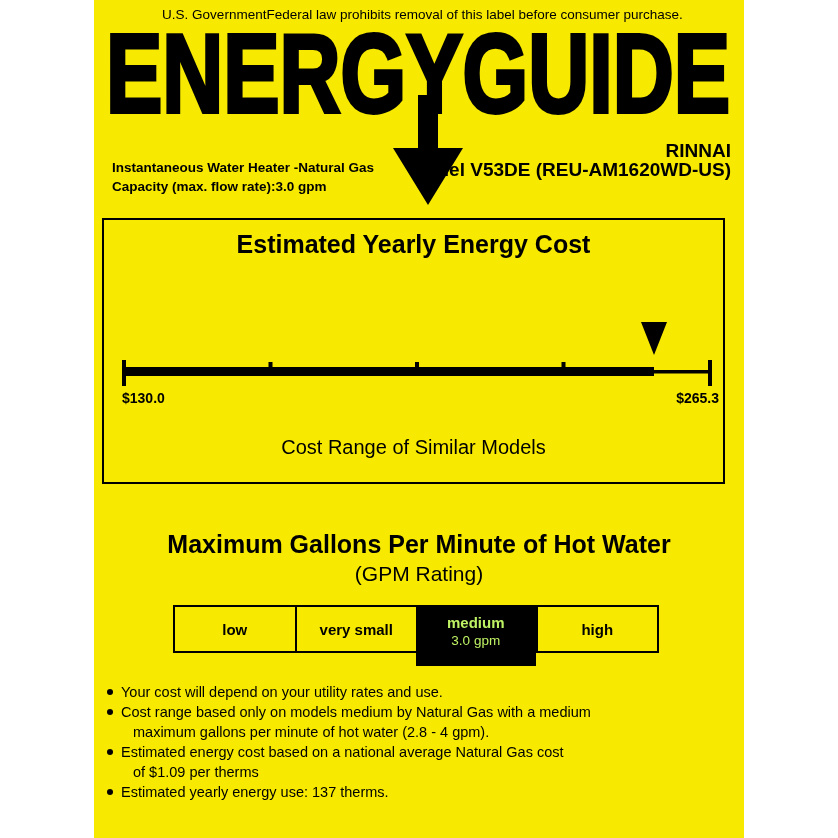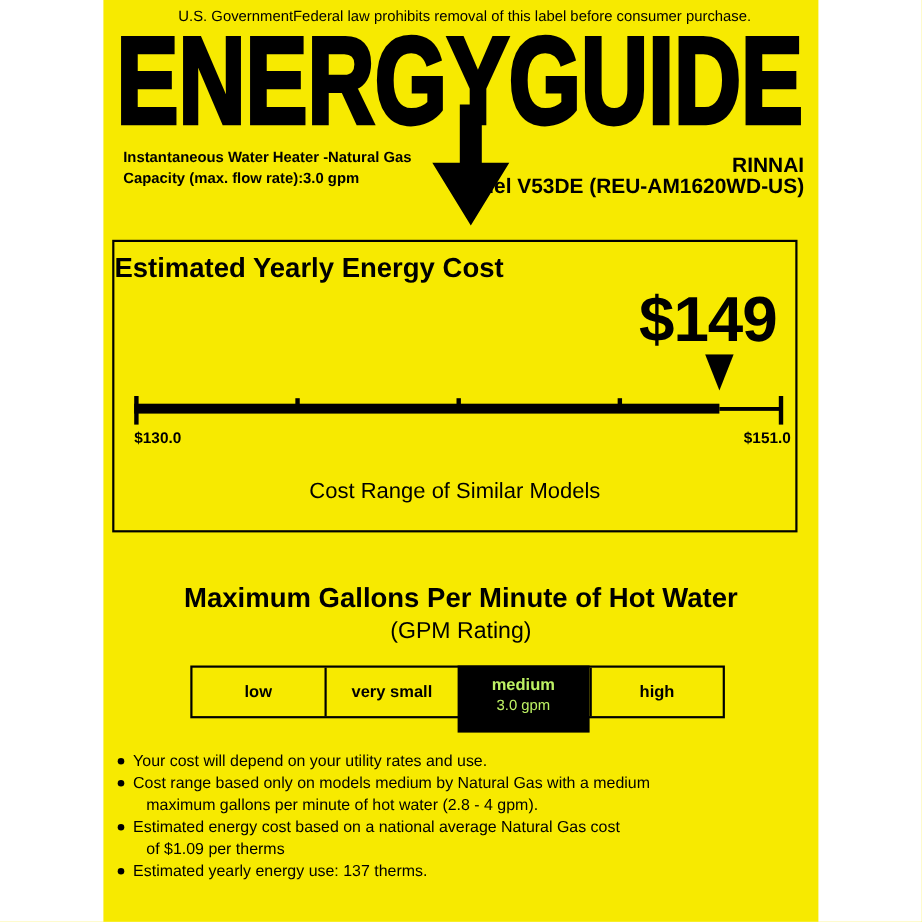--- a/index.html
+++ b/index.html
@@ -20,34 +20,34 @@
   .hdr {
     position: absolute; top: 7px; left: 18px; right: 11px;
     display: flex; justify-content: center;
     font-size: 13.5px;
   }
   
   .logo-svg { position: absolute; top: 28px; left: 8px; }
   .arrow-svg { position: absolute; top: 0; left: 0; }
   
   .prod-left {
-    position: absolute; top: 133px; left: 18px;
+    position: absolute; top: 158px; left: 18px;
     font-weight: bold; font-size: 13.5px; line-height: 19px;
   }
   .prod-right {
     position: absolute; top: 141px; right: 13px; text-align: right;
     font-weight: bold; font-size: 19px; line-height: 19px;
   }
   
   .cost-box {
     position: absolute; left: 8px; top: 218px;
     width: 623px; height: 266px;
     border: 2px solid #000;
   }
-  .cost-title { margin-top: 10px; text-align: left; font-weight: bold; font-size: 25px; }
+  .cost-title { margin-top: 10px; text-align: center; font-weight: bold; font-size: 25px; }
   .cost-value {
     position: absolute; top: 42px; right: 17px;
     font-weight: bold; font-size: 58px; line-height: 1; letter-spacing: -1px;
   }
   .scale-svg { position: absolute; left: 0; top: 102px; }
   .scale-labels {
     position: absolute; top: 170px; left: 18px; right: 4px;
     display: flex; justify-content: space-between;
     font-weight: bold; font-size: 14px;
   }
@@ -109,36 +109,35 @@
     <div>Capacity (max. flow rate):3.0 gpm</div>
   </div>
 
   <div class="prod-right">
     <div>RINNAI</div>
     <div>Model V53DE (REU-AM1620WD-US)</div>
   </div>
 
   <div class="cost-box">
     <div class="cost-title">Estimated Yearly Energy Cost</div>
-    <div class="cost-value">$149</div>
 
     <svg class="scale-svg" width="619" height="70">
       <polygon points="537,0 563,0 550,33" fill="#000"></polygon>
       <rect x="18" y="38" width="4" height="26" fill="#000"></rect>
       <rect x="604" y="38" width="4" height="26" fill="#000"></rect>
       <rect x="164.5" y="40" width="4" height="8" fill="#000"></rect>
       <rect x="311" y="40" width="4" height="8" fill="#000"></rect>
       <rect x="457.5" y="40" width="4" height="8" fill="#000"></rect>
       <rect x="18" y="45" width="532" height="9" fill="#000"></rect>
       <rect x="550" y="48" width="56" height="3.5" fill="#000"></rect>
     </svg>
 
     <div class="scale-labels">
       <span>$130.0</span>
-      <span>$151.0</span>
+      <span>$265.3</span>
     </div>
 
     <div class="cost-caption">Cost Range of Similar Models</div>
   </div>
 
   <div class="gpm-title">Maximum Gallons Per Minute of Hot Water</div>
   <div class="gpm-sub">(GPM Rating)</div>
 
   <div class="gpm-table">
     <div class="gpm-cell">

